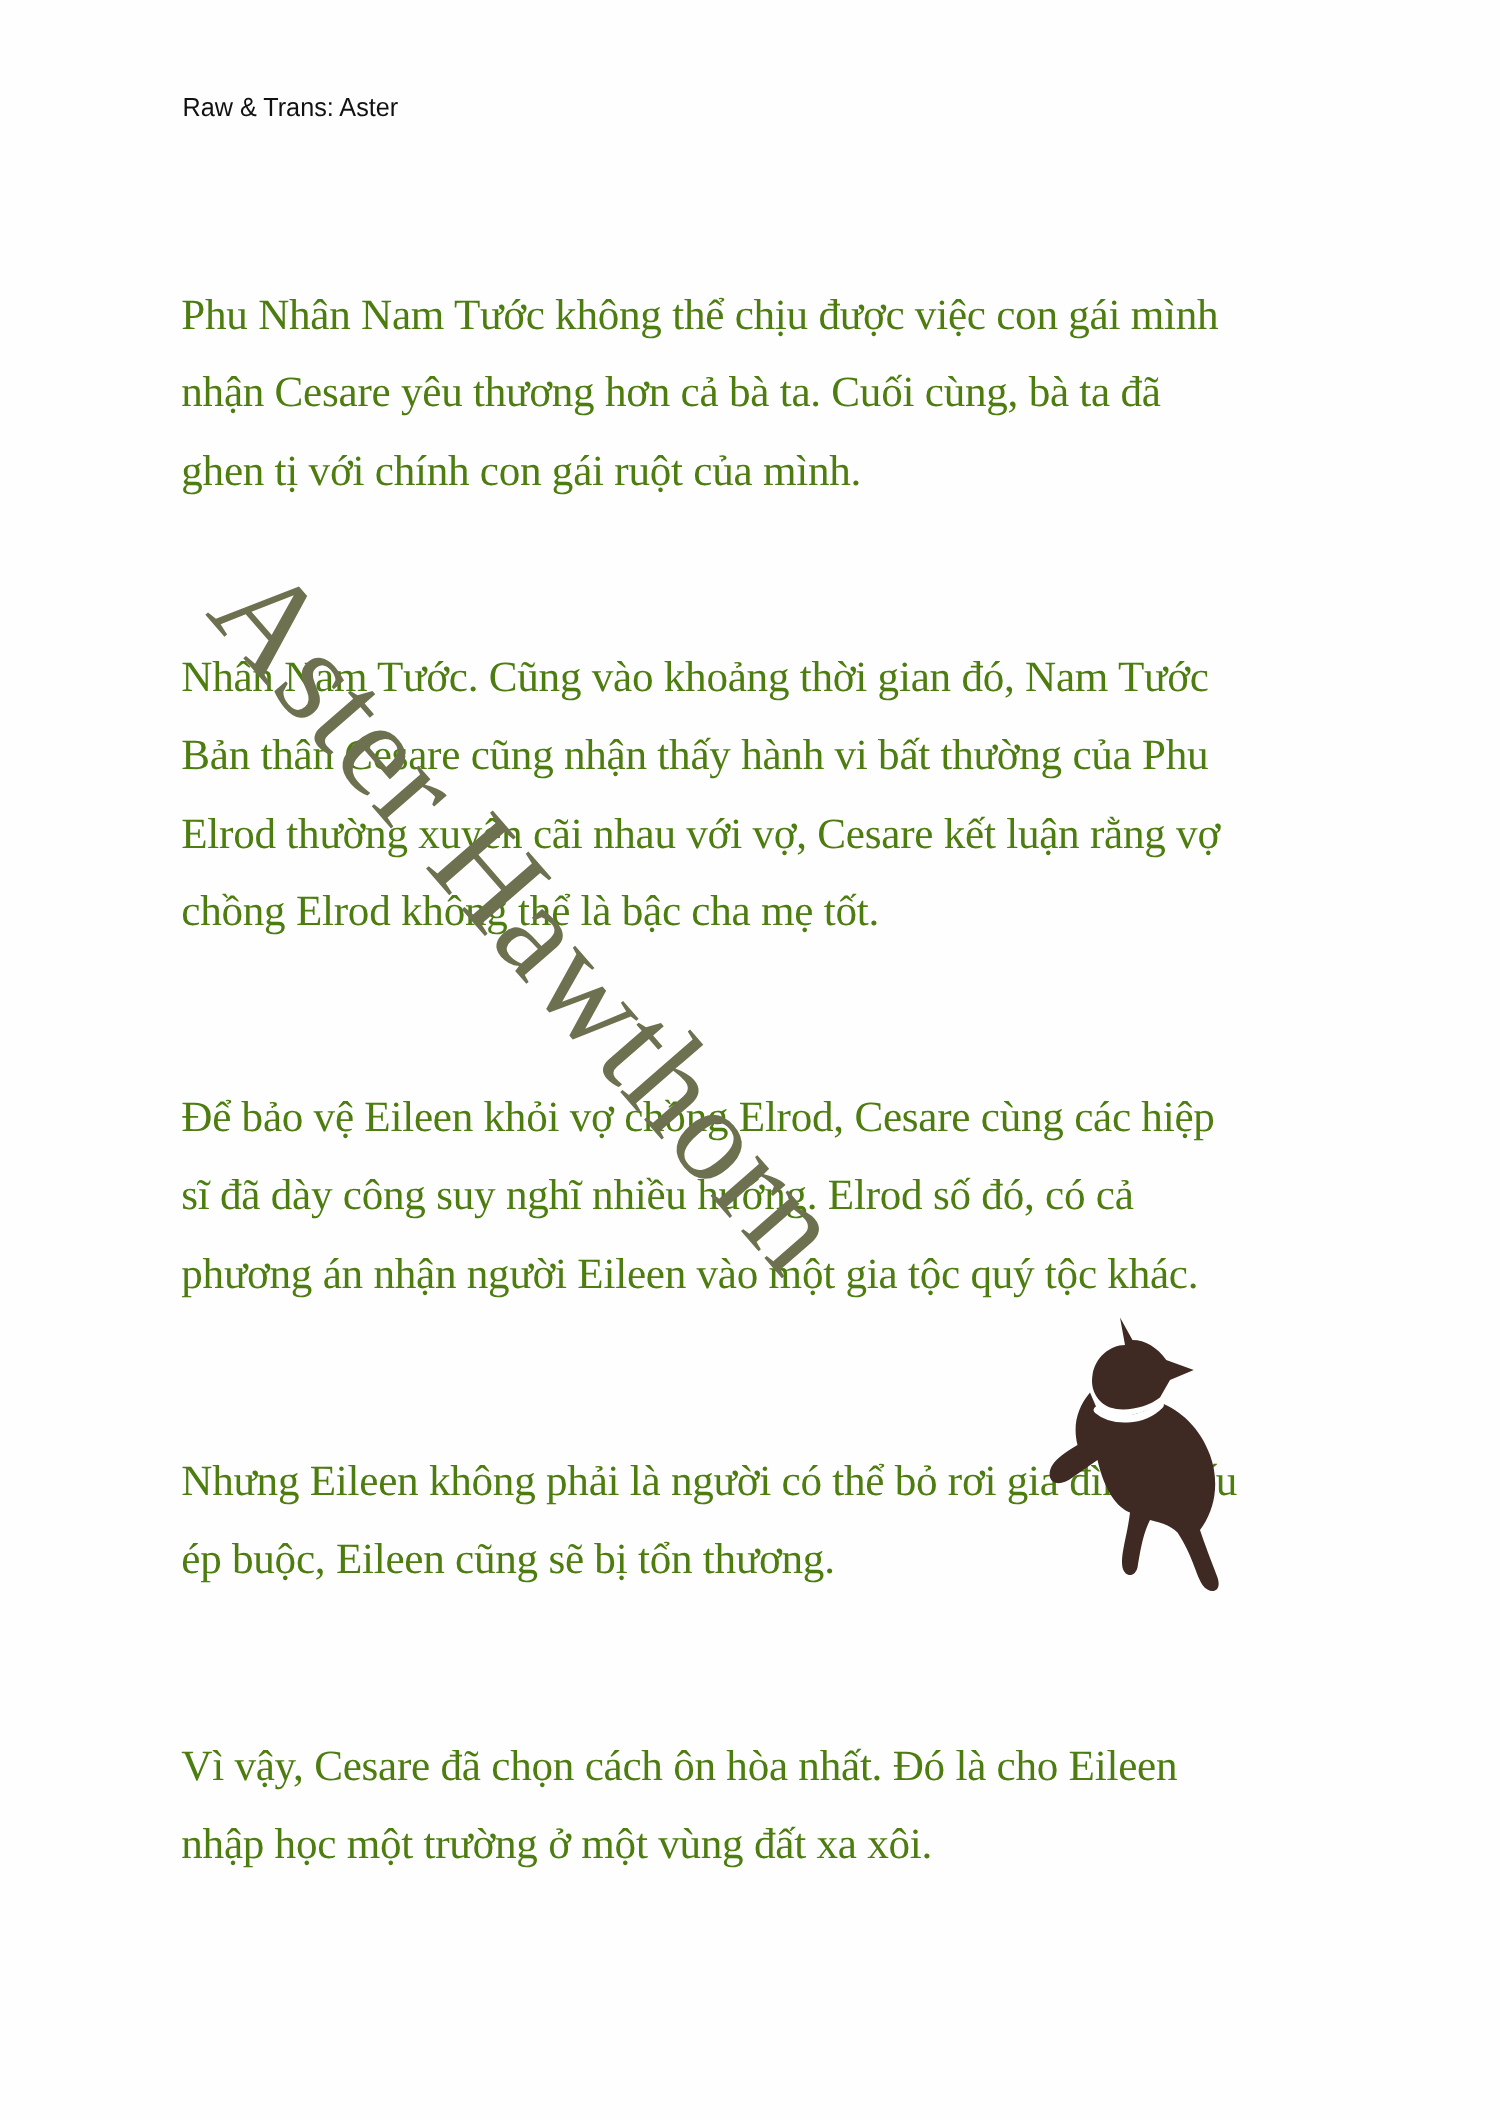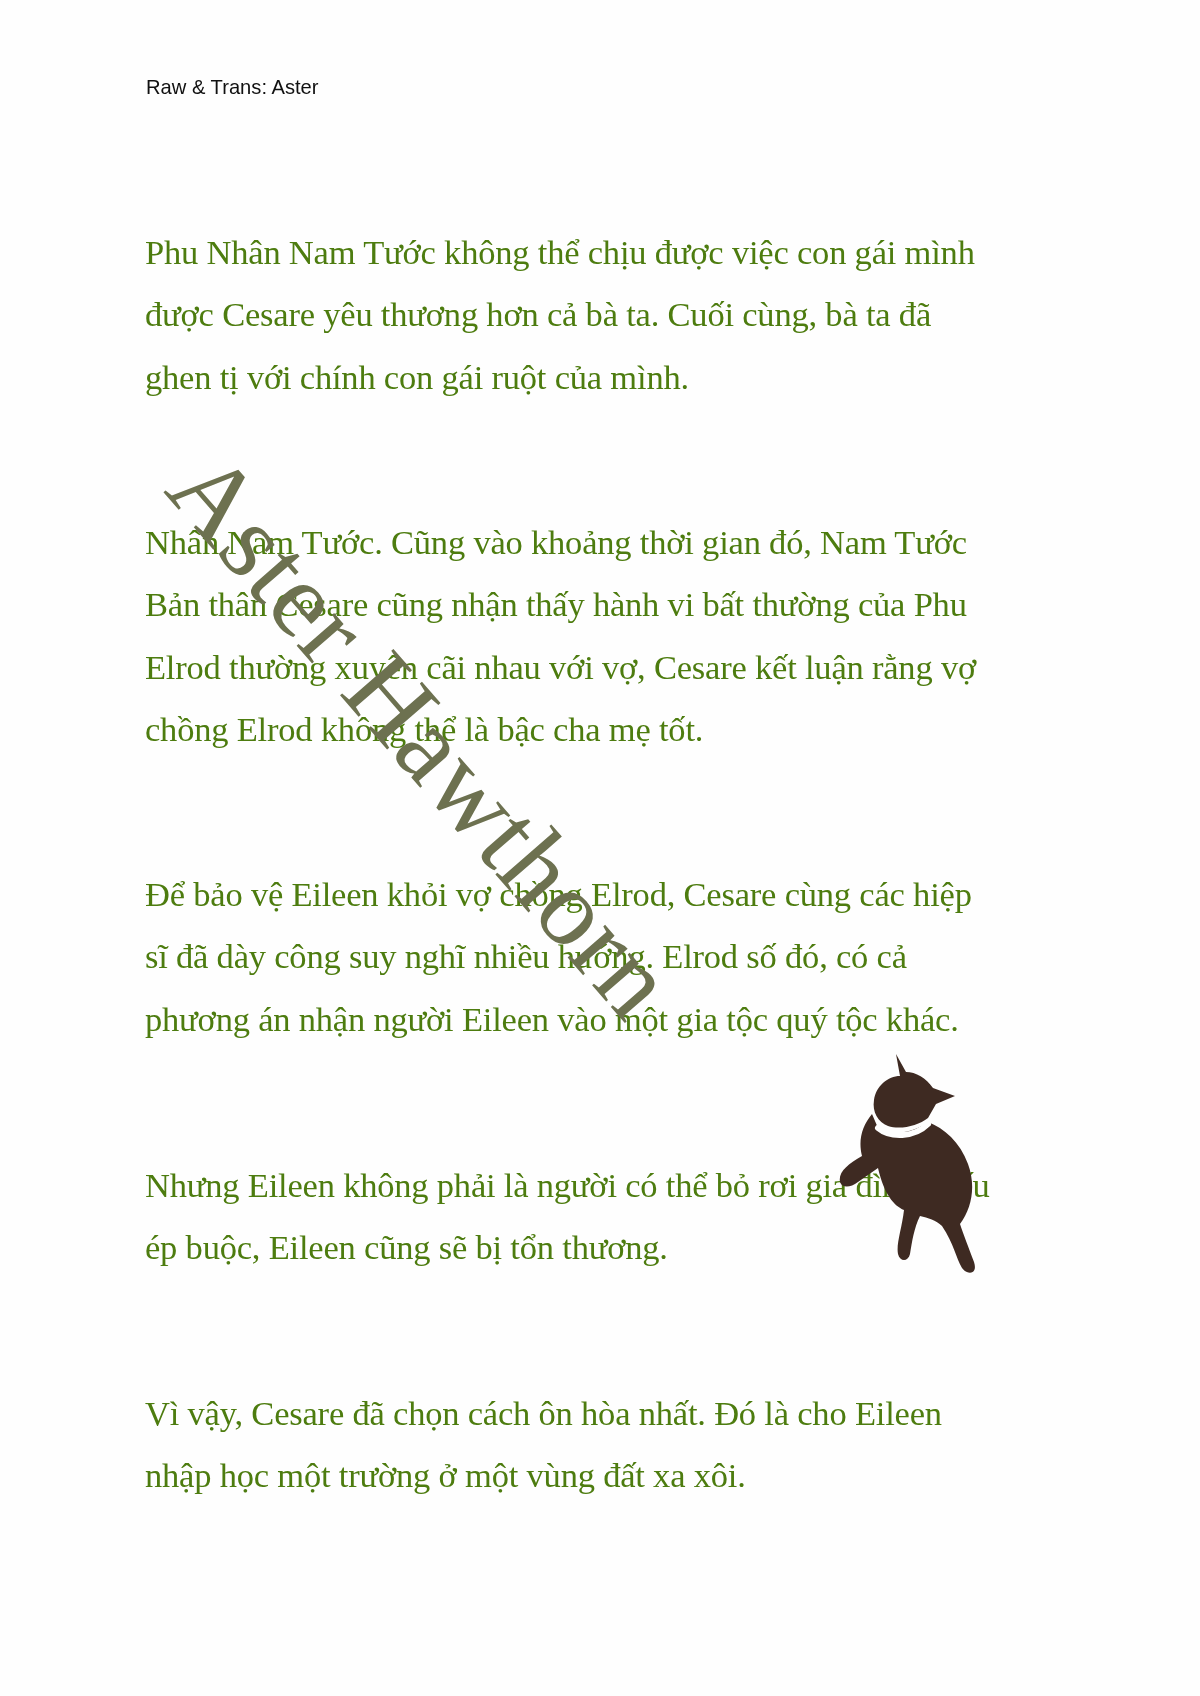--- a/index.html
+++ b/index.html
@@ -40,21 +40,21 @@
   </style>
 </head>
 <body>
 
 <div class="page">
 
   <div class="credit">Raw &amp; Trans: Aster</div>
 
   <p class="para" style="top:221px;">
     <span class="line">Phu Nhân Nam Tước không thể chịu được việc con gái mình</span>
-    <span class="line">được Cesare yêu thương hơn cả bà ta. Cuối cùng, bà ta đã</span>
+    <span class="line">nhận Cesare yêu thương hơn cả bà ta. Cuối cùng, bà ta đã</span>
     <span class="line">ghen tị với chính con gái ruột của mình.</span>
   </p>
 
   <p class="para" style="top:511px;">
     <span class="line">Nhân Nam Tước. Cũng vào khoảng thời gian đó, Nam Tước</span>
     <span class="line">Bản thân Cesare cũng nhận thấy hành vi bất thường của Phu</span>
     <span class="line">Elrod thường xuyên cãi nhau với vợ, Cesare kết luận rằng vợ</span>
     <span class="line">chồng Elrod không thể là bậc cha mẹ tốt.</span>
   </p>
 

